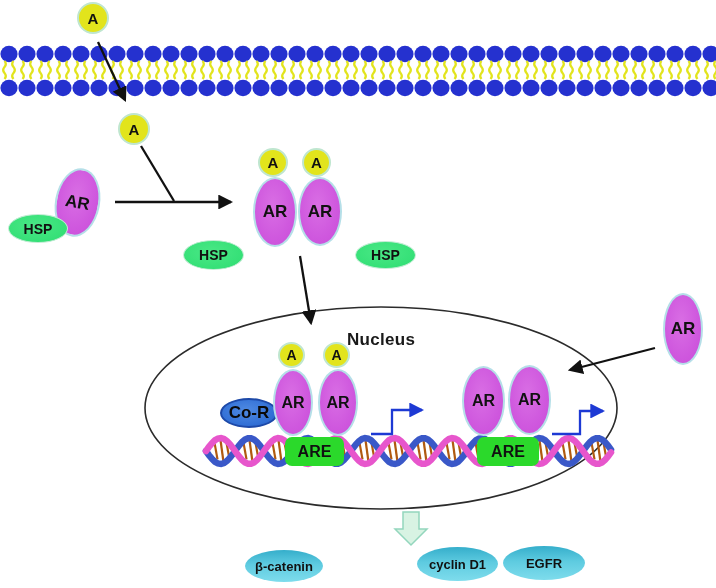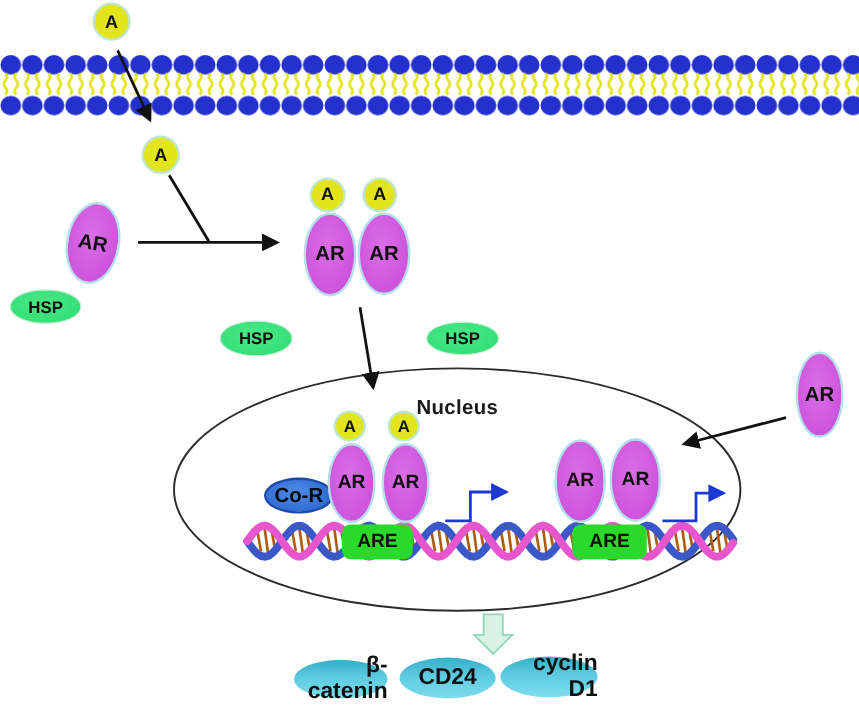--- a/index.html
+++ b/index.html
@@ -18,32 +18,32 @@
   .a-circle{
     background:#e2e41c;border:2px solid #bfe6cf;border-radius:50%;
     font-size:15px;z-index:2;
   }
   .ar-oval{
     background:radial-gradient(ellipse at 45% 40%, #d96ee4 0%, #cf58de 60%, #c94cd8 100%);
     border:2px solid #b5dfe8;border-radius:50%;font-size:17px;z-index:3;
   }
   .hsp-oval{
     background:radial-gradient(ellipse at 45% 40%, #4ae886 0%, #35e077 70%, #2bd56c 100%);
-    border:1.5px solid #c2ecd4;border-radius:50%;font-size:14px;z-index:4;margin-top:27px;
+    border:1.5px solid #c2ecd4;border-radius:50%;font-size:14px;z-index:4;
   }
   .cor-oval{
     background:radial-gradient(ellipse at 45% 40%, #4f8ae2 0%, #3270d6 65%, #2559bd 100%);
     border:2px solid #1d49a8;border-radius:50%;font-size:17px;z-index:2;
   }
   .are-box{
     background:#2bd92b;border-radius:7px;font-size:16px;z-index:2;text-align:right;
   }
   .gene-oval{
     background:linear-gradient(180deg,#35aecb 0%,#5ecbe0 45%,#7edcec 100%);
-    border-radius:50%;font-size:19px;z-index:2;text-align:right;
+    border-radius:50%;font-size:13px;z-index:2;
   }
 </style>
 </head>
 <body>
 
 <div id="stage">
 
   <svg id="bg-svg" width="716" height="588" viewBox="0 0 716 588">
     <defs>
       <pattern id="mem" x="0" y="45" width="18" height="52" patternUnits="userSpaceOnUse">
@@ -144,16 +144,16 @@
   <div class="node hsp-oval" style="left:8px;top:214px;width:60px;height:29px;">HSP</div>
   <div class="node hsp-oval" style="left:183px;top:240px;width:61px;height:30px;">HSP</div>
   <div class="node hsp-oval" style="left:355px;top:241px;width:61px;height:28px;">HSP</div>
 
   <div class="node cor-oval" style="left:220px;top:398px;width:58px;height:30px;color:#0a0a0a;">Co-R</div>
 
   <div class="node are-box" style="left:285px;top:437px;width:59px;height:29px;">ARE</div>
   <div class="node are-box" style="left:477px;top:437px;width:62px;height:29px;">ARE</div>
 
   <div class="node gene-oval" style="left:245px;top:550px;width:78px;height:32px;">β-catenin</div>
-  <div class="node gene-oval" style="left:333px;top:548px;width:80px;height:34px;">CD24</div>
   <div class="node gene-oval" style="left:417px;top:547px;width:81px;height:34px;">cyclin D1</div>
+  <div class="node gene-oval" style="left:503px;top:546px;width:82px;height:34px;">EGFR</div>
 
 </div>
 
 </body></html>

